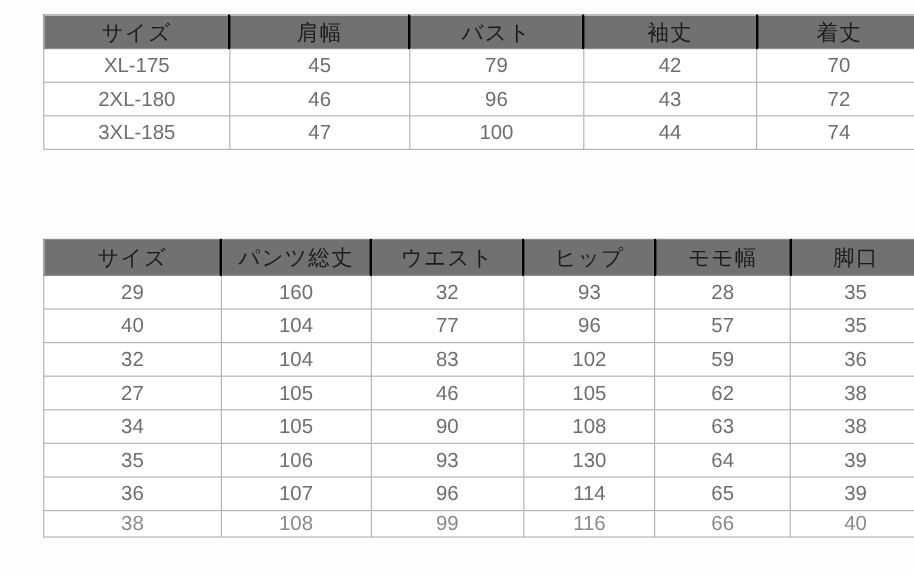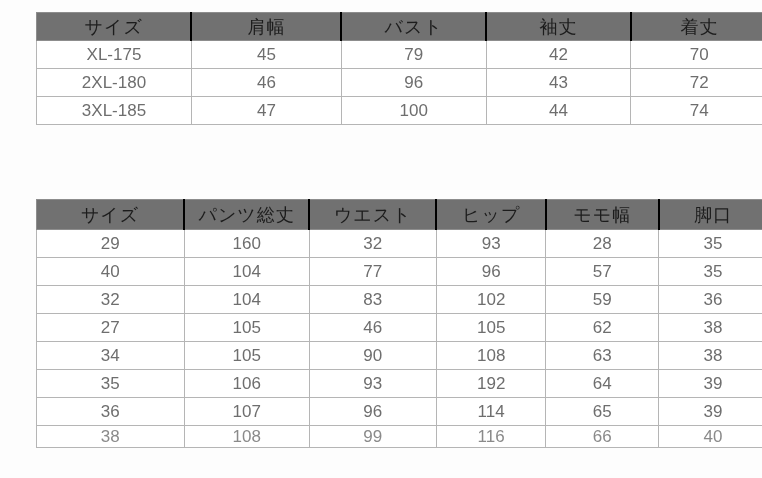--- a/index.html
+++ b/index.html
@@ -157,21 +157,21 @@
           <td>105</td>
           <td>90</td>
           <td>108</td>
           <td>63</td>
           <td>38</td>
         </tr>
         <tr>
           <td>35</td>
           <td>106</td>
           <td>93</td>
-          <td>192</td>
+          <td>130</td>
           <td>64</td>
           <td>39</td>
         </tr>
         <tr>
           <td>36</td>
           <td>107</td>
           <td>96</td>
           <td>114</td>
           <td>65</td>
           <td>39</td>

